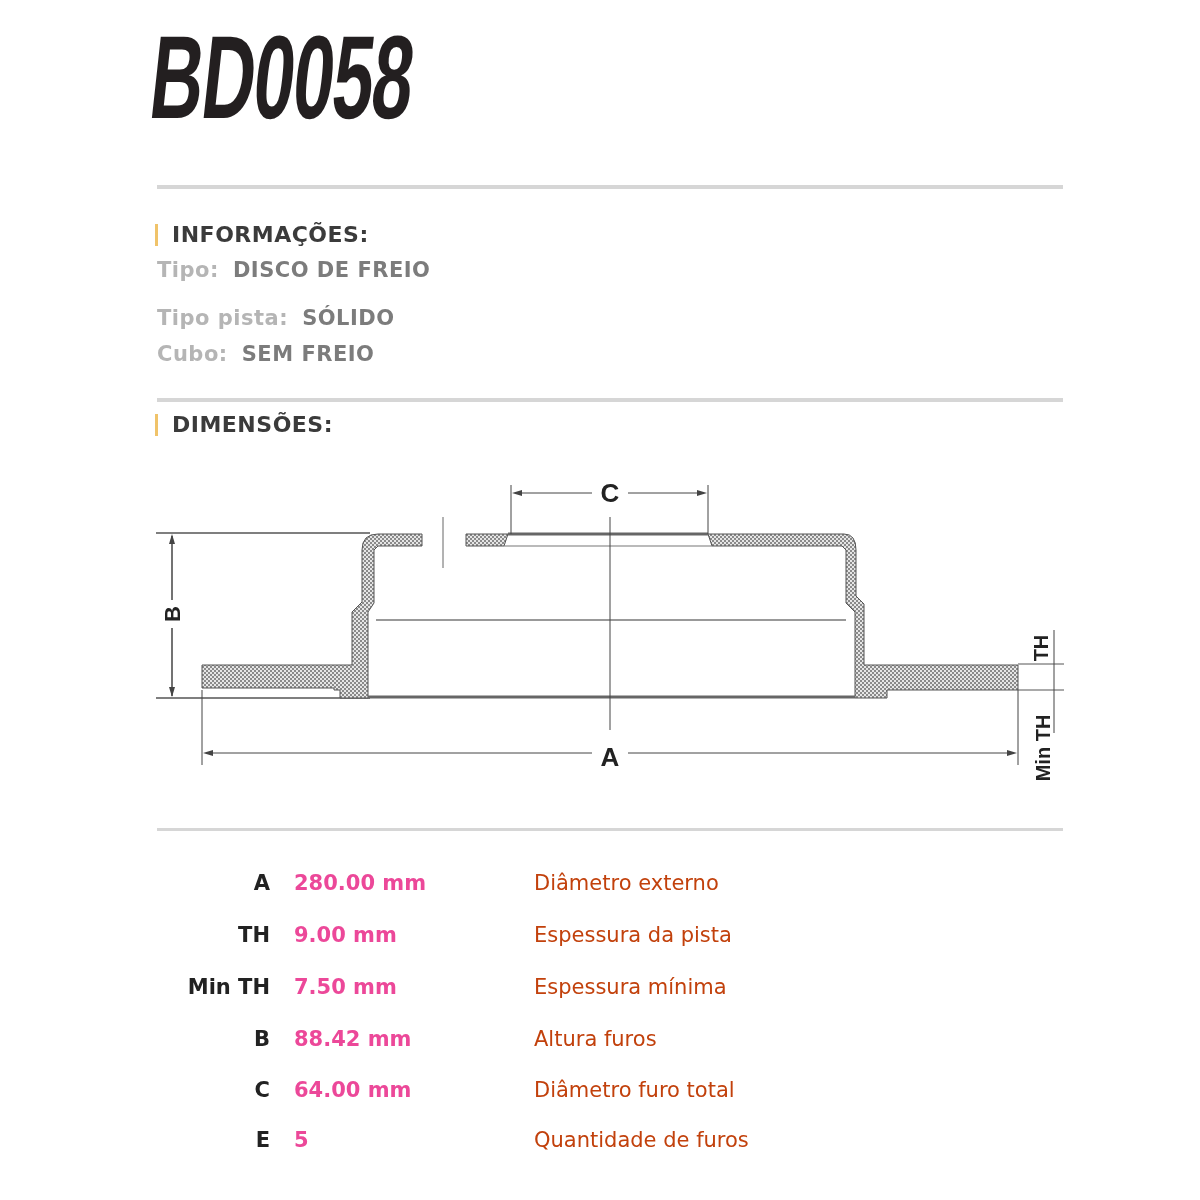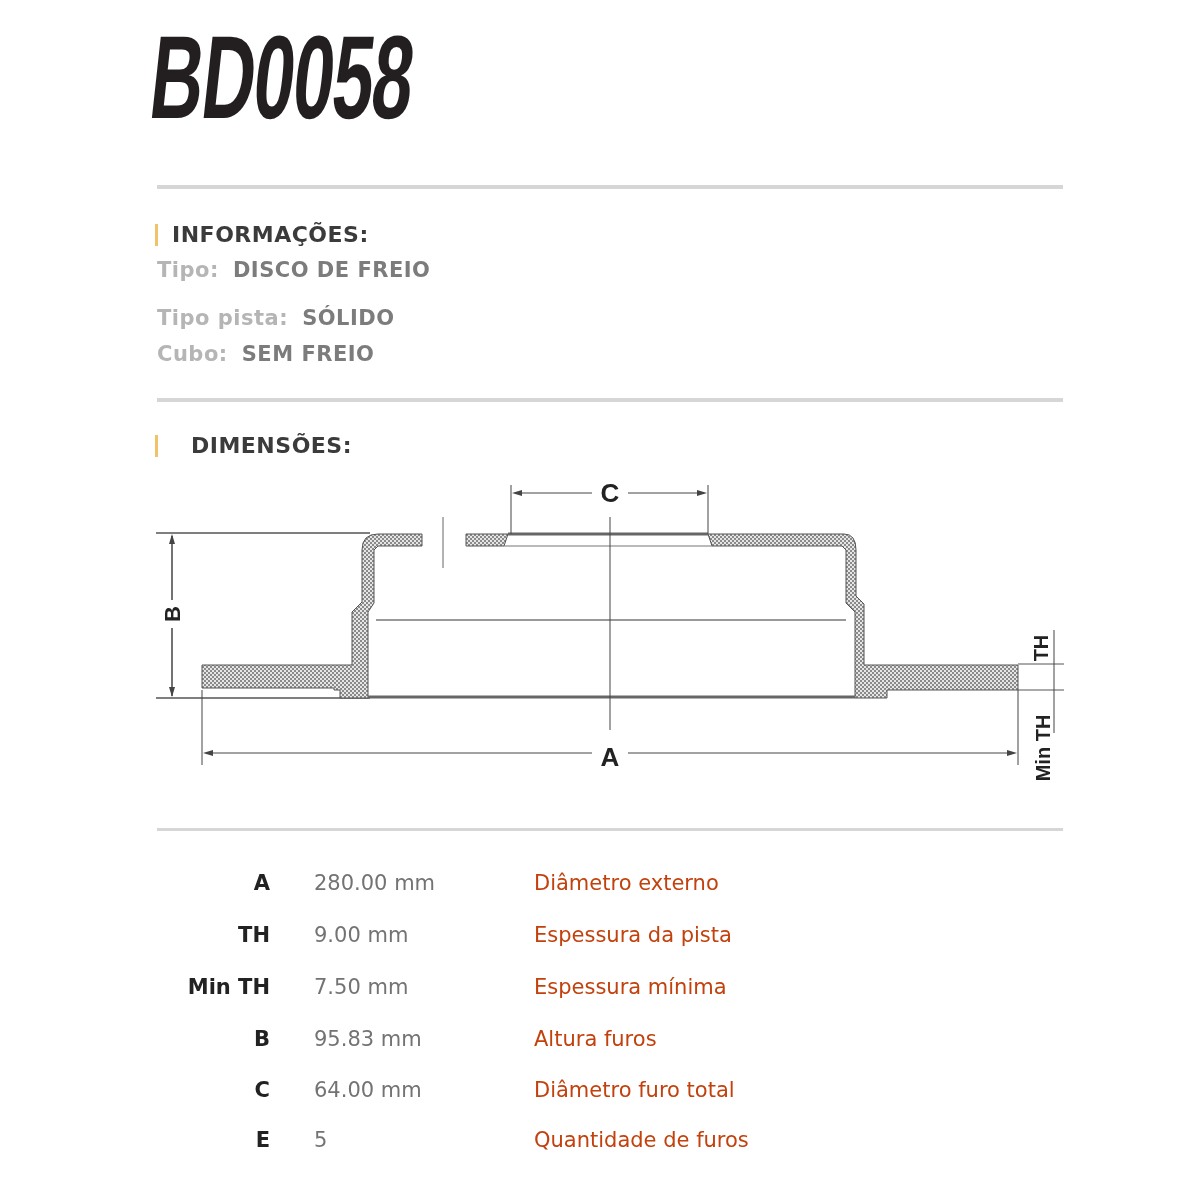--- a/index.html
+++ b/index.html
@@ -16,21 +16,21 @@
     .section-head { position: absolute; left: 155px; display: flex; align-items: center; }
     .section-head .bar { width: 3px; height: 22px; background: #f0c36a; margin-right: 14px; }
     .section-head .txt { font-family: "DejaVu Sans", sans-serif; font-weight: bold;
                          font-size: 22px; color: #3b3b3b; letter-spacing: 0.5px; }
     .info-row { position: absolute; left: 157px; font-size: 21px; font-weight: bold; letter-spacing: 0.5px; }
     .info-row .lbl { color: #b5b5b5; margin-right: 14px; }
     .info-row .val { color: #7c7c7c; }
     .diagram { position: absolute; left: 150px; top: 470px; }
     .dim-row { position: absolute; left: 150px; width: 700px; height: 40px; font-size: 21px; }
     .dim-row .k { position: absolute; right: 580px; color: #222; font-weight: bold; text-align: right; white-space: nowrap; }
-    .dim-row .v { position: absolute; left: 164px; color: #737373; font-weight: normal; white-space: nowrap; }
+    .dim-row .v { position: absolute; left: 144px; color: #ec4899; font-weight: bold; white-space: nowrap; }
     .dim-row .d { position: absolute; left: 384px; color: #c2410c; white-space: nowrap; }
   </style>
 </head>
 <body>
 
 <div class="title">BD0058</div>
 
 <div class="rule" style="top:185px;"></div>
 
 <div class="section-head" style="top:222px;">
@@ -43,21 +43,21 @@
 </div>
 <div class="info-row" style="top:306px;">
   <span class="lbl">Tipo pista:</span><span class="val">SÓLIDO</span>
 </div>
 <div class="info-row" style="top:342px;">
   <span class="lbl">Cubo:</span><span class="val">SEM FREIO</span>
 </div>
 
 <div class="rule" style="top:398px;"></div>
 
-<div class="section-head" style="top:433px;gap:19px;">
+<div class="section-head" style="top:412px;">
   <span class="bar"></span>
   <span class="txt">DIMENSÕES:</span>
 </div>
 
 <svg class="diagram" width="920" height="340" viewBox="150 470 920 340">
   <defs>
     <pattern id="hatch" width="4" height="4" patternUnits="userSpaceOnUse">
       <rect width="4" height="4" fill="#e6e6e6"></rect>
       <rect width="2" height="2" fill="#8a8a8a"></rect>
       <rect x="2" y="2" width="2" height="2" fill="#8a8a8a"></rect>
@@ -118,21 +118,21 @@
   <span class="v">9.00 mm</span>
   <span class="d">Espessura da pista</span>
 </div>
 <div class="dim-row" style="top:975px;">
   <span class="k">Min TH</span>
   <span class="v">7.50 mm</span>
   <span class="d">Espessura mínima</span>
 </div>
 <div class="dim-row" style="top:1027px;">
   <span class="k">B</span>
-  <span class="v">95.83 mm</span>
+  <span class="v">88.42 mm</span>
   <span class="d">Altura furos</span>
 </div>
 <div class="dim-row" style="top:1078px;">
   <span class="k">C</span>
   <span class="v">64.00 mm</span>
   <span class="d">Diâmetro furo total</span>
 </div>
 <div class="dim-row" style="top:1128px;">
   <span class="k">E</span>
   <span class="v">5</span>

